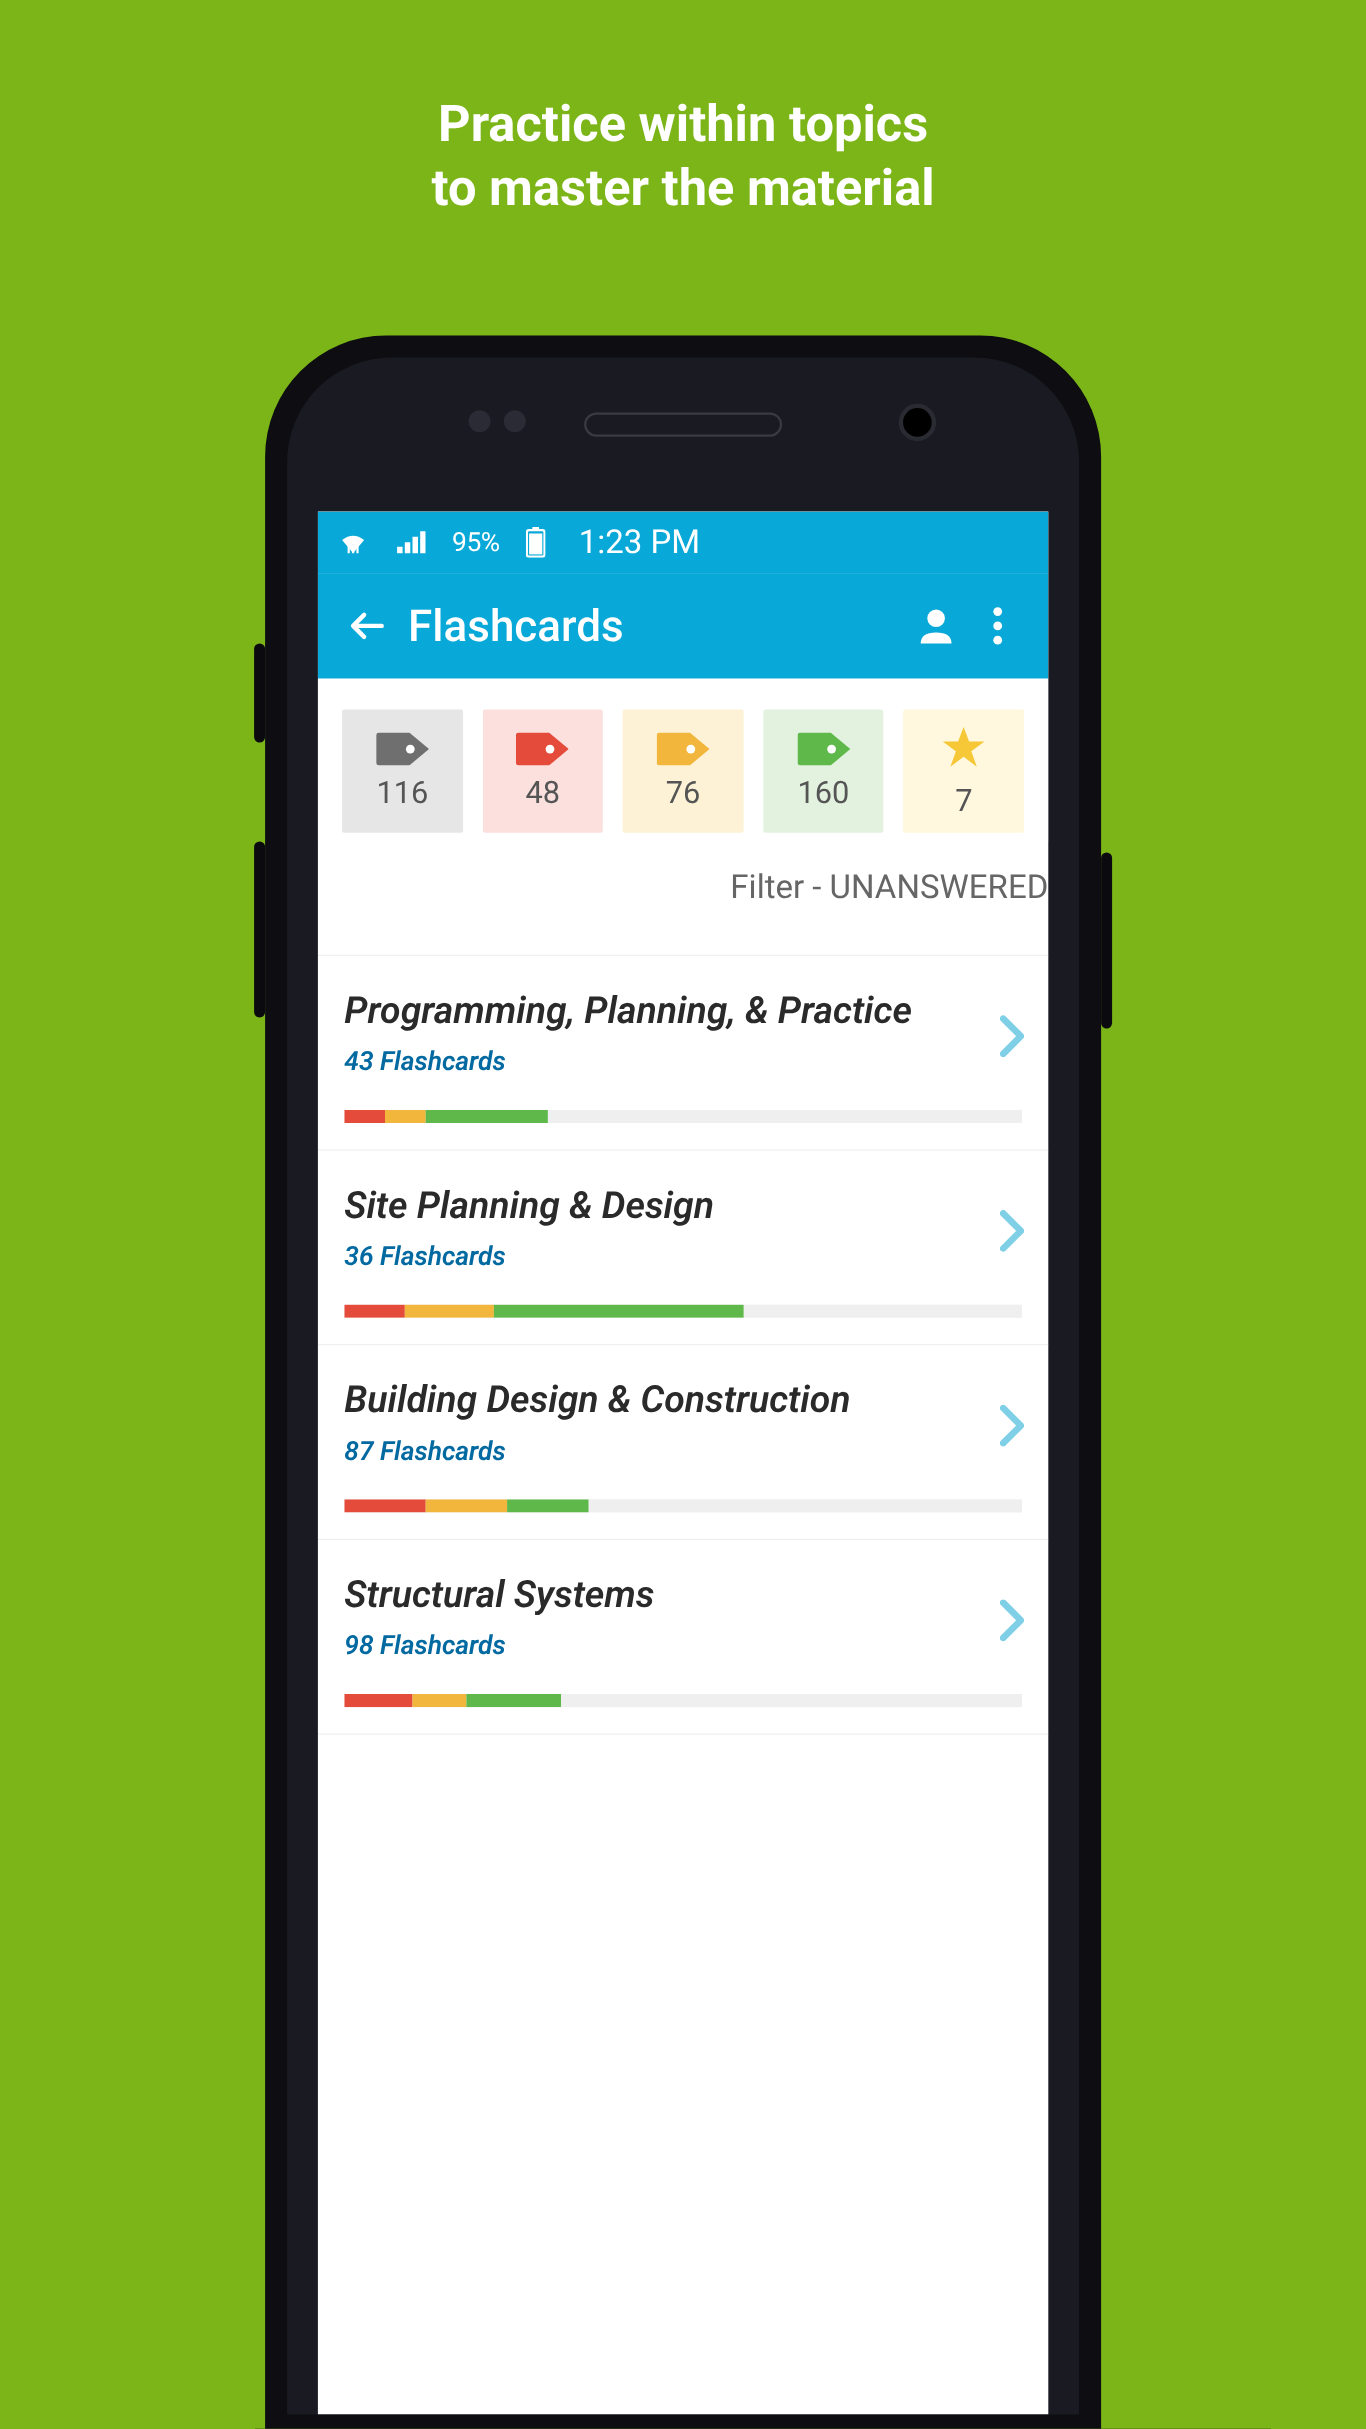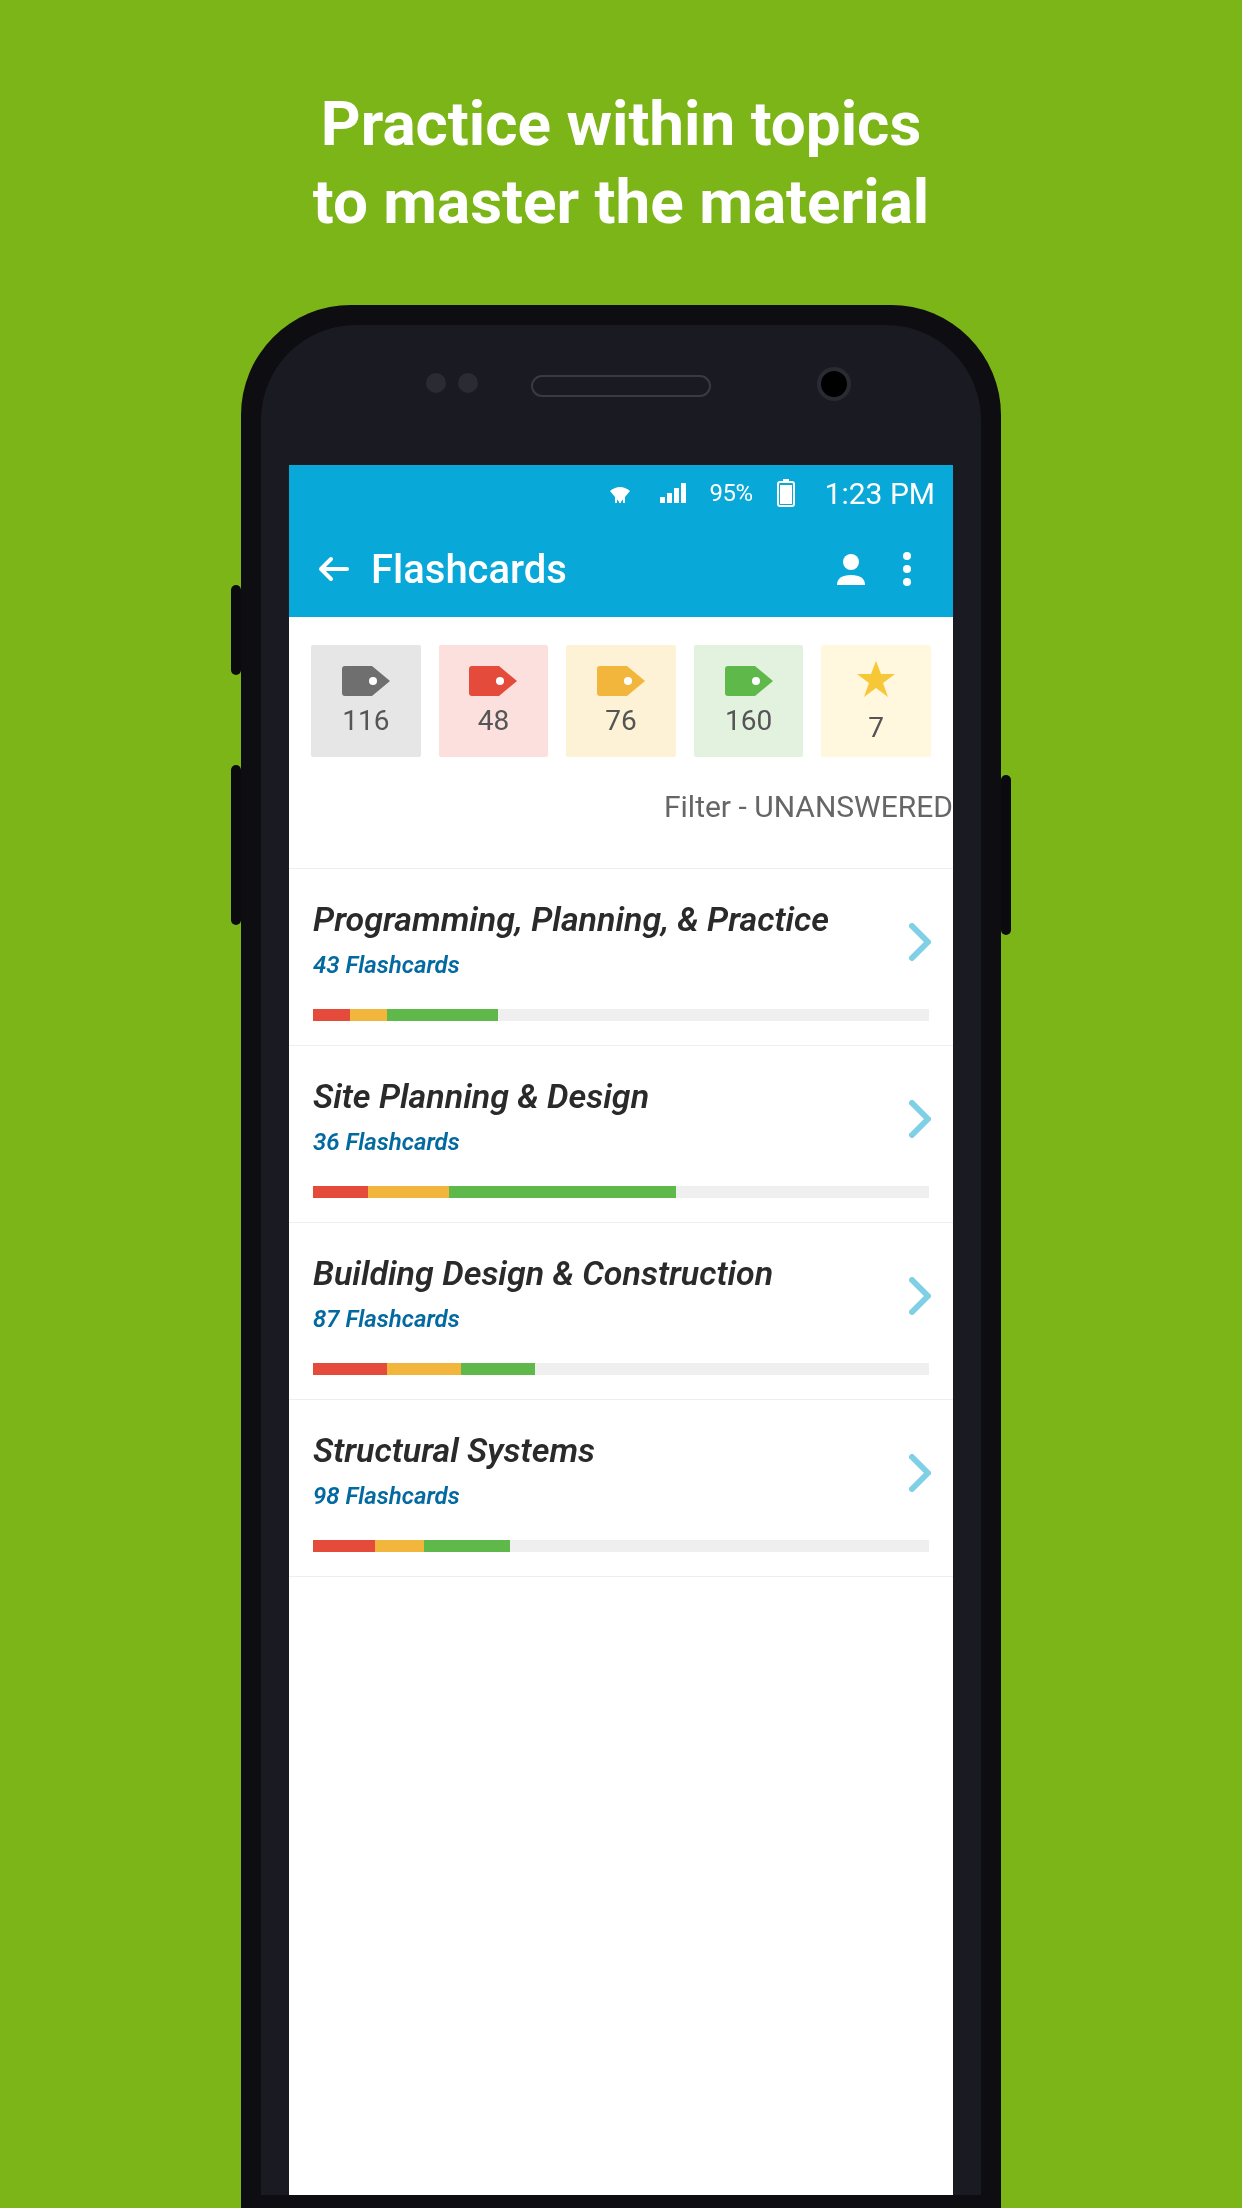--- a/index.html
+++ b/index.html
@@ -11,21 +11,21 @@
     overflow: hidden;
     position: relative;
   }
   .promo-headline {
     position: absolute;
     top: 85px;
     left: 0;
     right: 0;
     text-align: center;
     color: #ffffff;
-    font-size: 62px;
+    font-size: 46px;
     font-weight: 700;
     line-height: 1.25;
   }
   .phone-frame {
     position: absolute;
     top: 305px;
     left: 50%;
     transform: translateX(-50%);
     width: 760px;
     height: 1910px;
@@ -91,21 +91,20 @@
     background: #ffffff;
     overflow: hidden;
   }
 
   
   .status-bar {
     height: 56px;
     background: #08a8d8;
     display: flex;
     align-items: center;
-    justify-content: flex-end;
     padding: 0 18px;
     gap: 24px;
     color: #ffffff;
     font-size: 28px;
   }
   .status-bar .pct { font-size: 24px; letter-spacing: -0.5px; }
   .status-bar .clock { font-size: 30px; margin-left: 6px; }
   .wifi-icon, .signal-icon, .battery-icon { display: inline-flex; }
   .battery-icon svg rect.fill { fill: #fff; }
 

